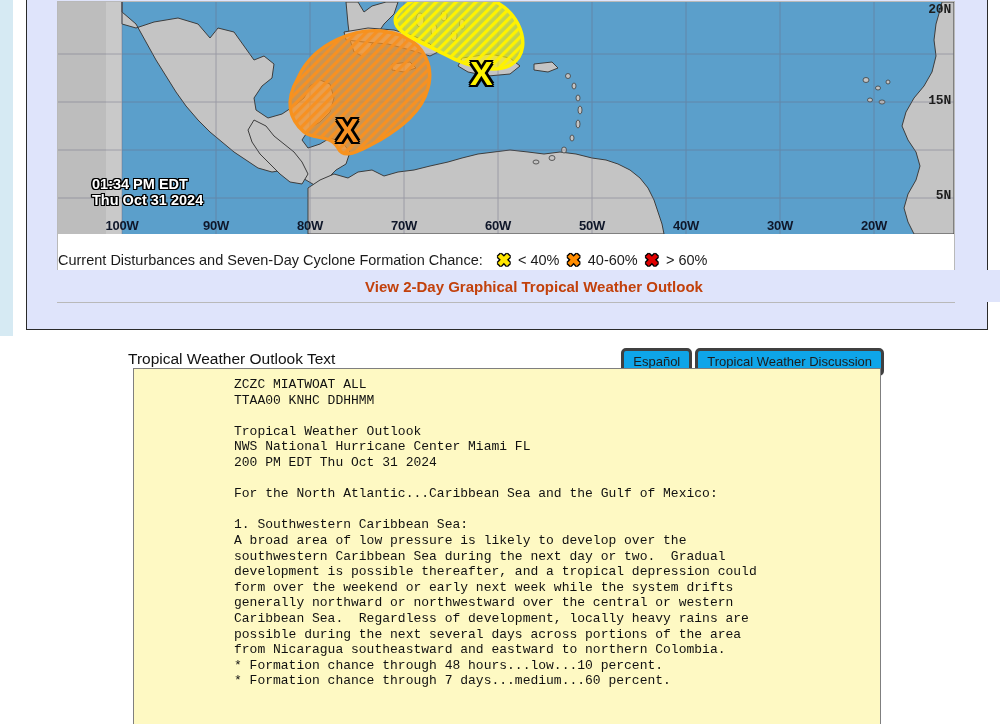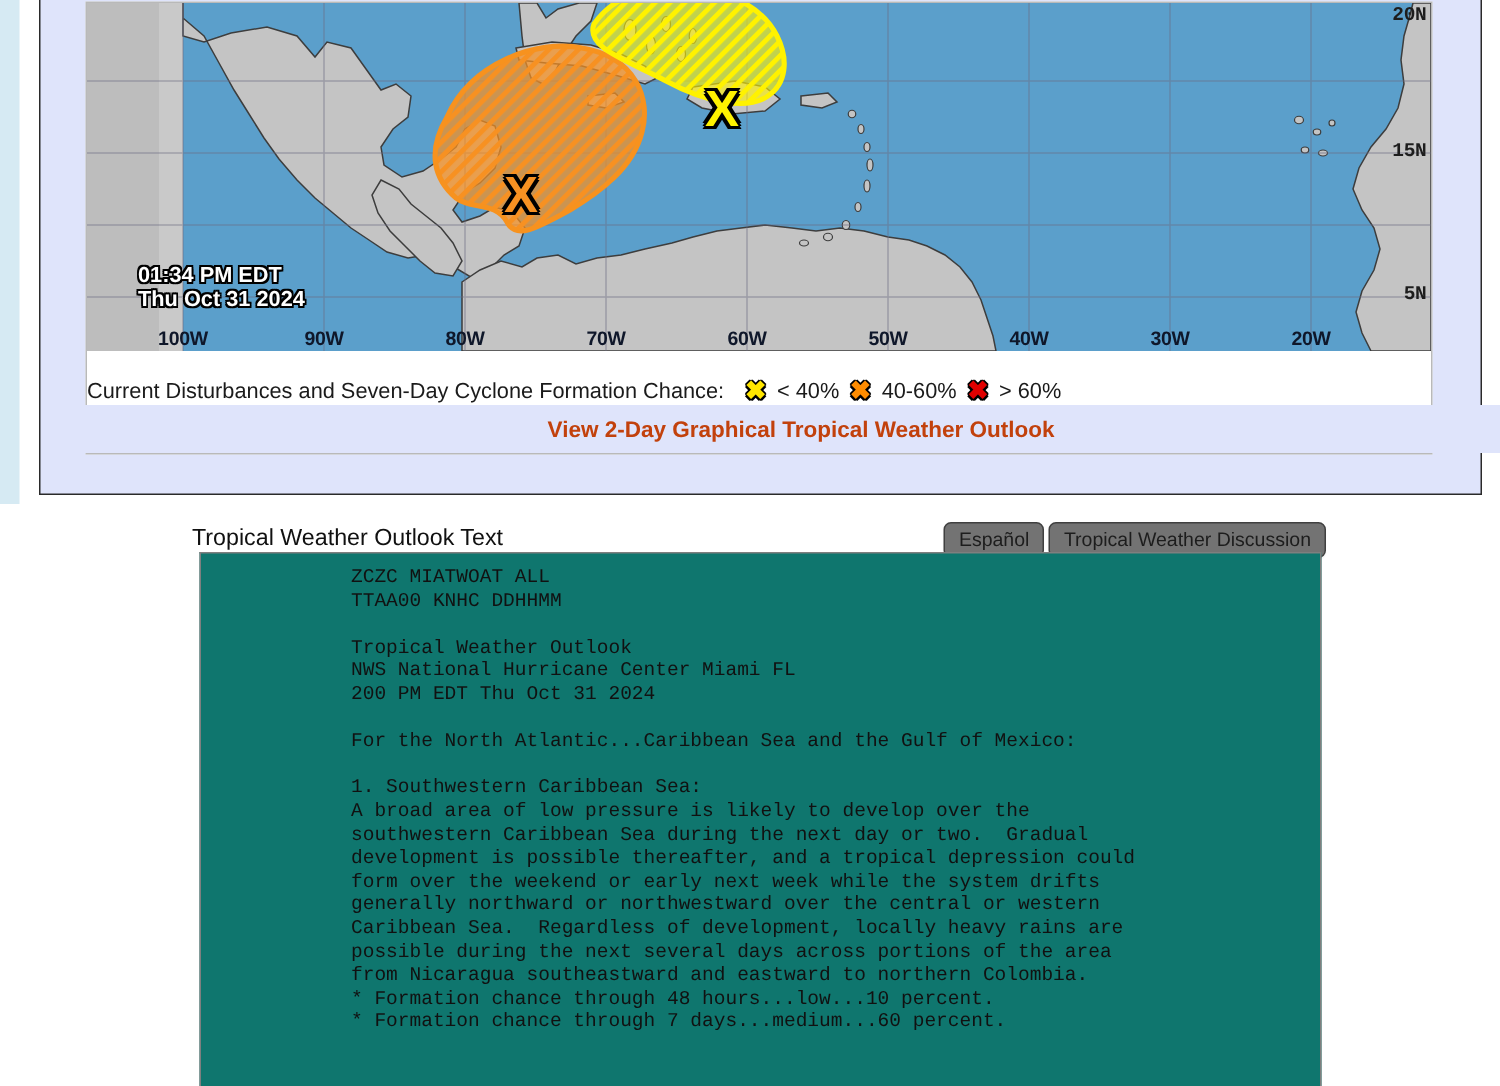--- a/index.html
+++ b/index.html
@@ -95,28 +95,28 @@
   }
   #section-head{
     position:absolute;left:128px;top:12px;width:756px;height:28px;
   }
   #section-title{
     position:absolute;left:0;top:2px;
     font-size:15.5px;font-weight:400;color:#111;
   }
   #head-buttons{position:absolute;right:0;top:0;display:flex;gap:3px;}
   .head-btn{
-    background:#737373;border:1px solid #404040;border-radius:5px;
+    background:#0ea5e9;border:3px solid #404040;border-radius:5px;
     font-size:13px;color:#1d1d1d;padding:3px 9px 4px;cursor:pointer;
     font-family:"Liberation Sans", sans-serif;white-space:nowrap;
     box-shadow:0 1px 1px rgba(0,0,0,.05);
   }
   #outlook-pre-box{
     position:absolute;left:133px;top:32px;width:748px;height:356px;
-    background:#0f766e;border:1px solid #7f7f7f;border-bottom:none;
+    background:#fef9c3;border:1px solid #7f7f7f;border-bottom:none;
     box-sizing:border-box;overflow:hidden;
   }
   #outlook-pre{
     margin:0;
     padding:8px 0 0 100px;
     font-family:"Liberation Mono","DejaVu Sans Mono",monospace;
     font-size:13px;line-height:15.6px;color:#111;
     white-space:pre;
   }
 </style>

